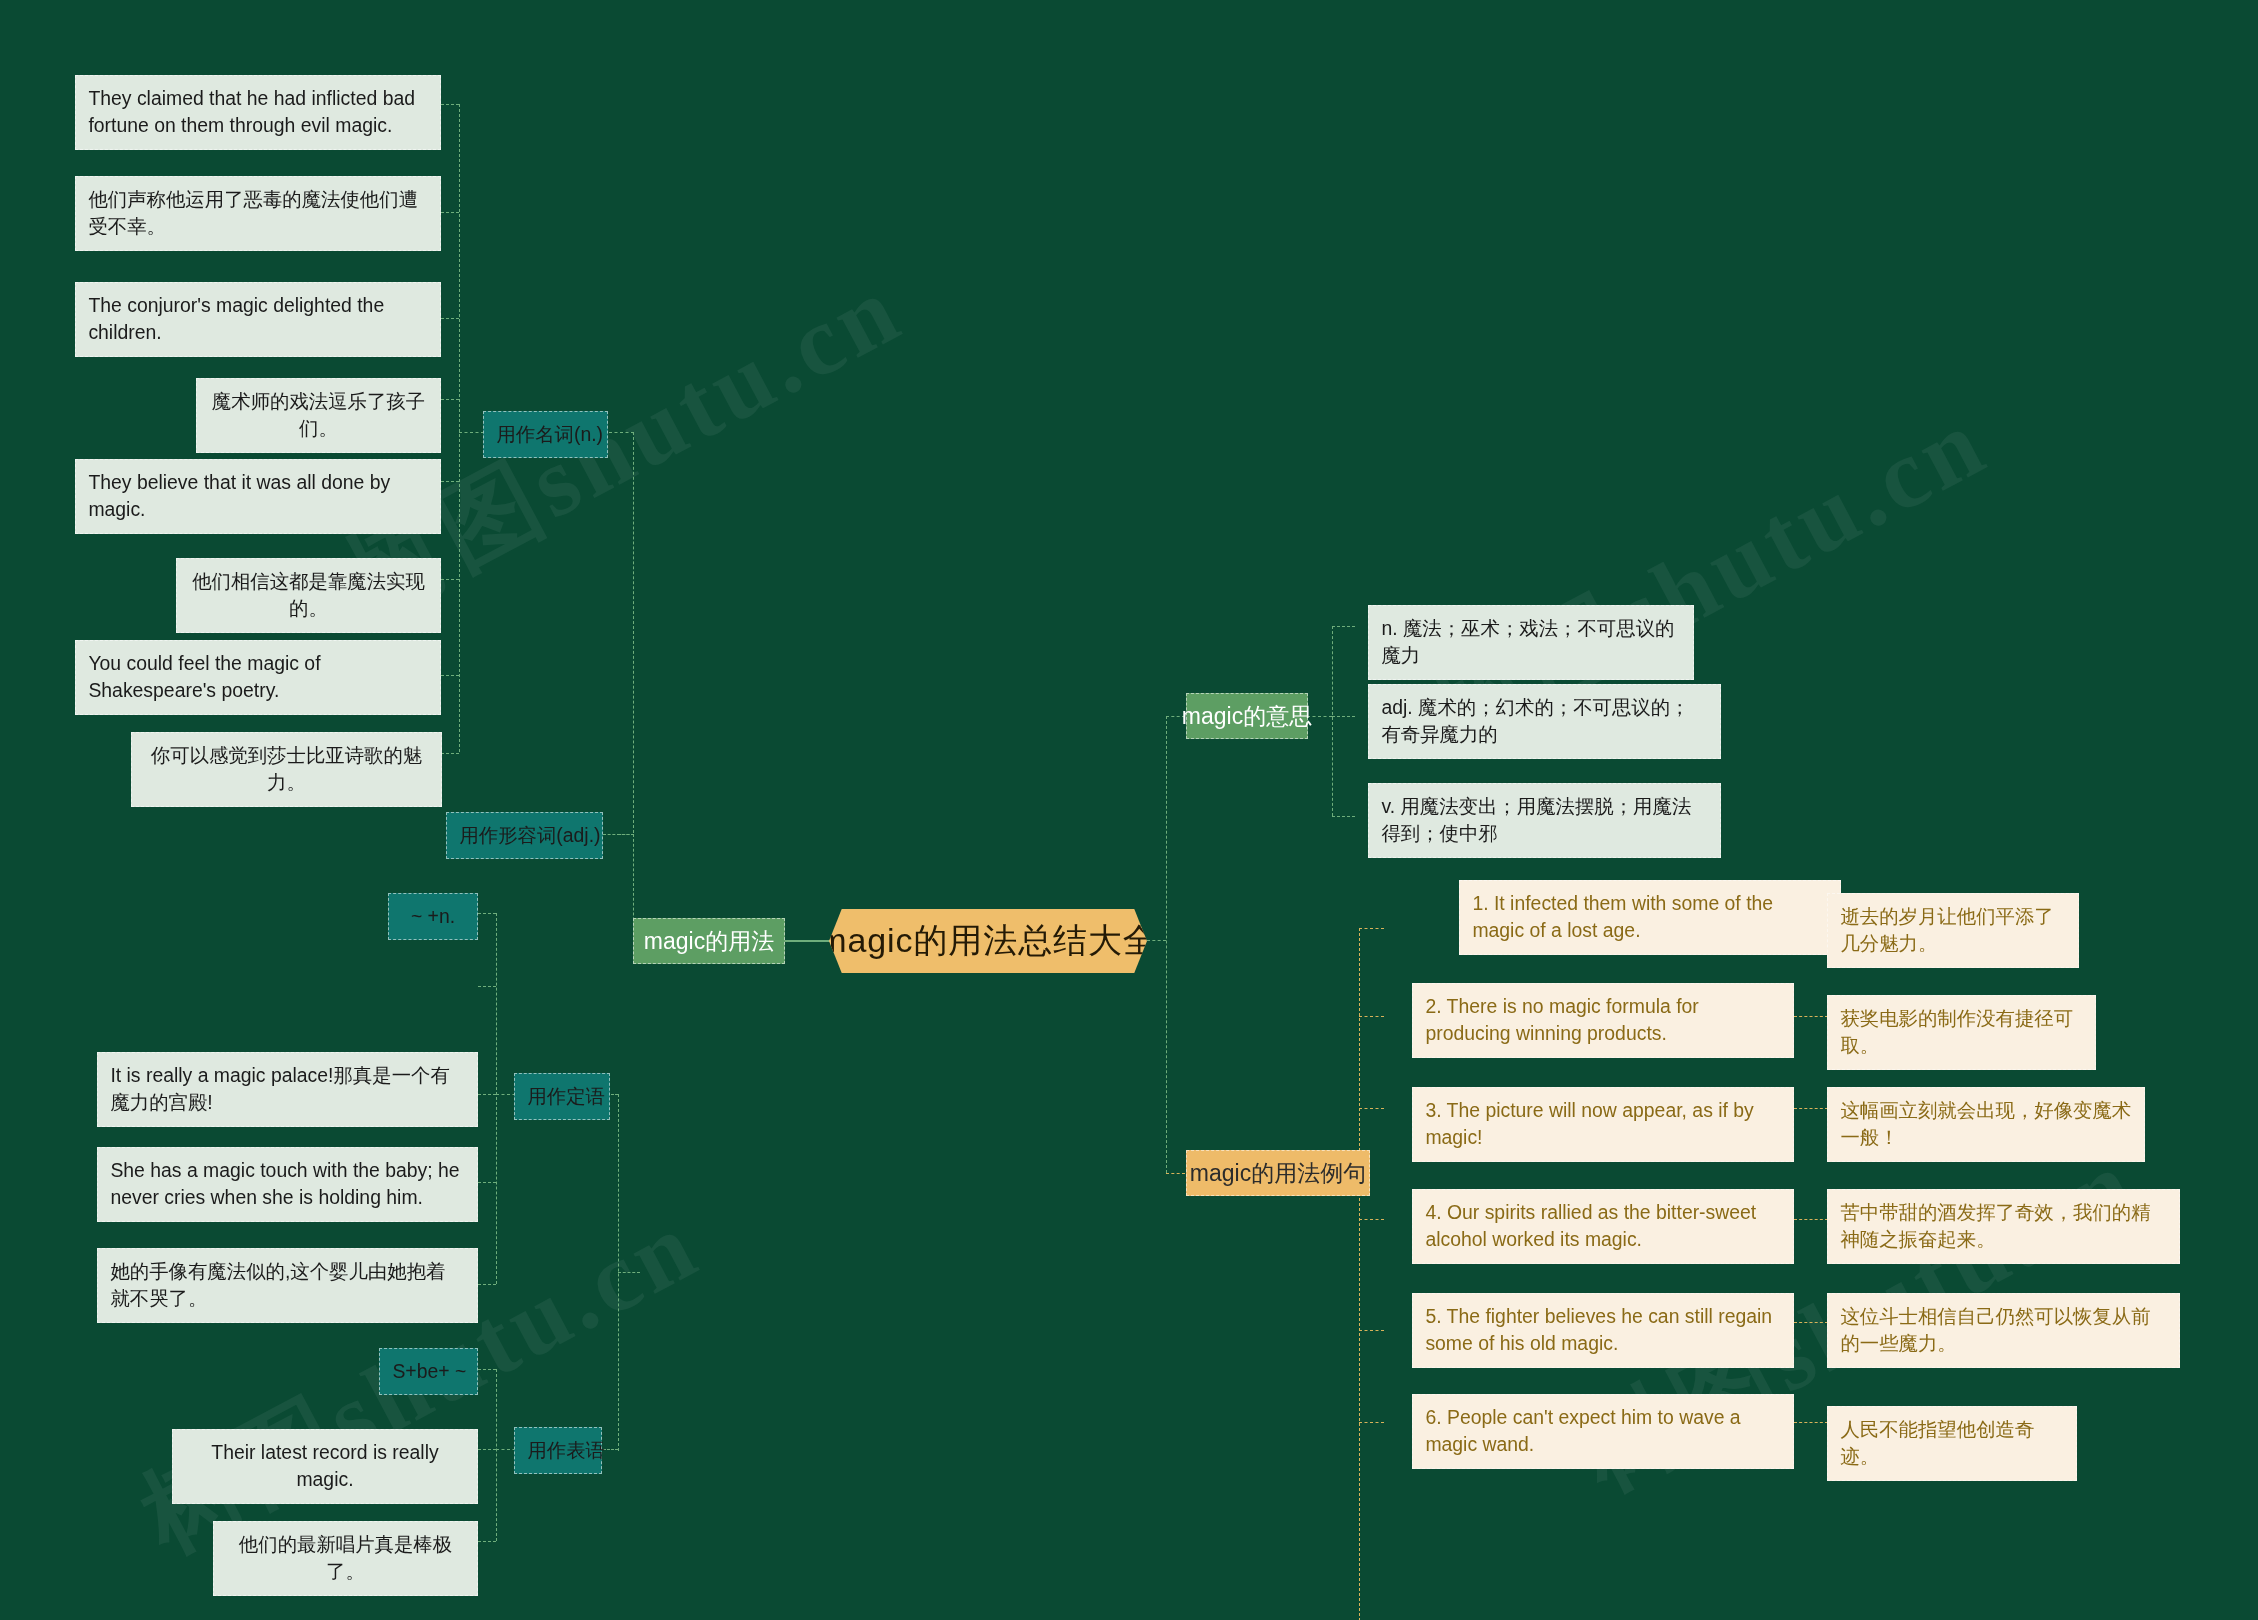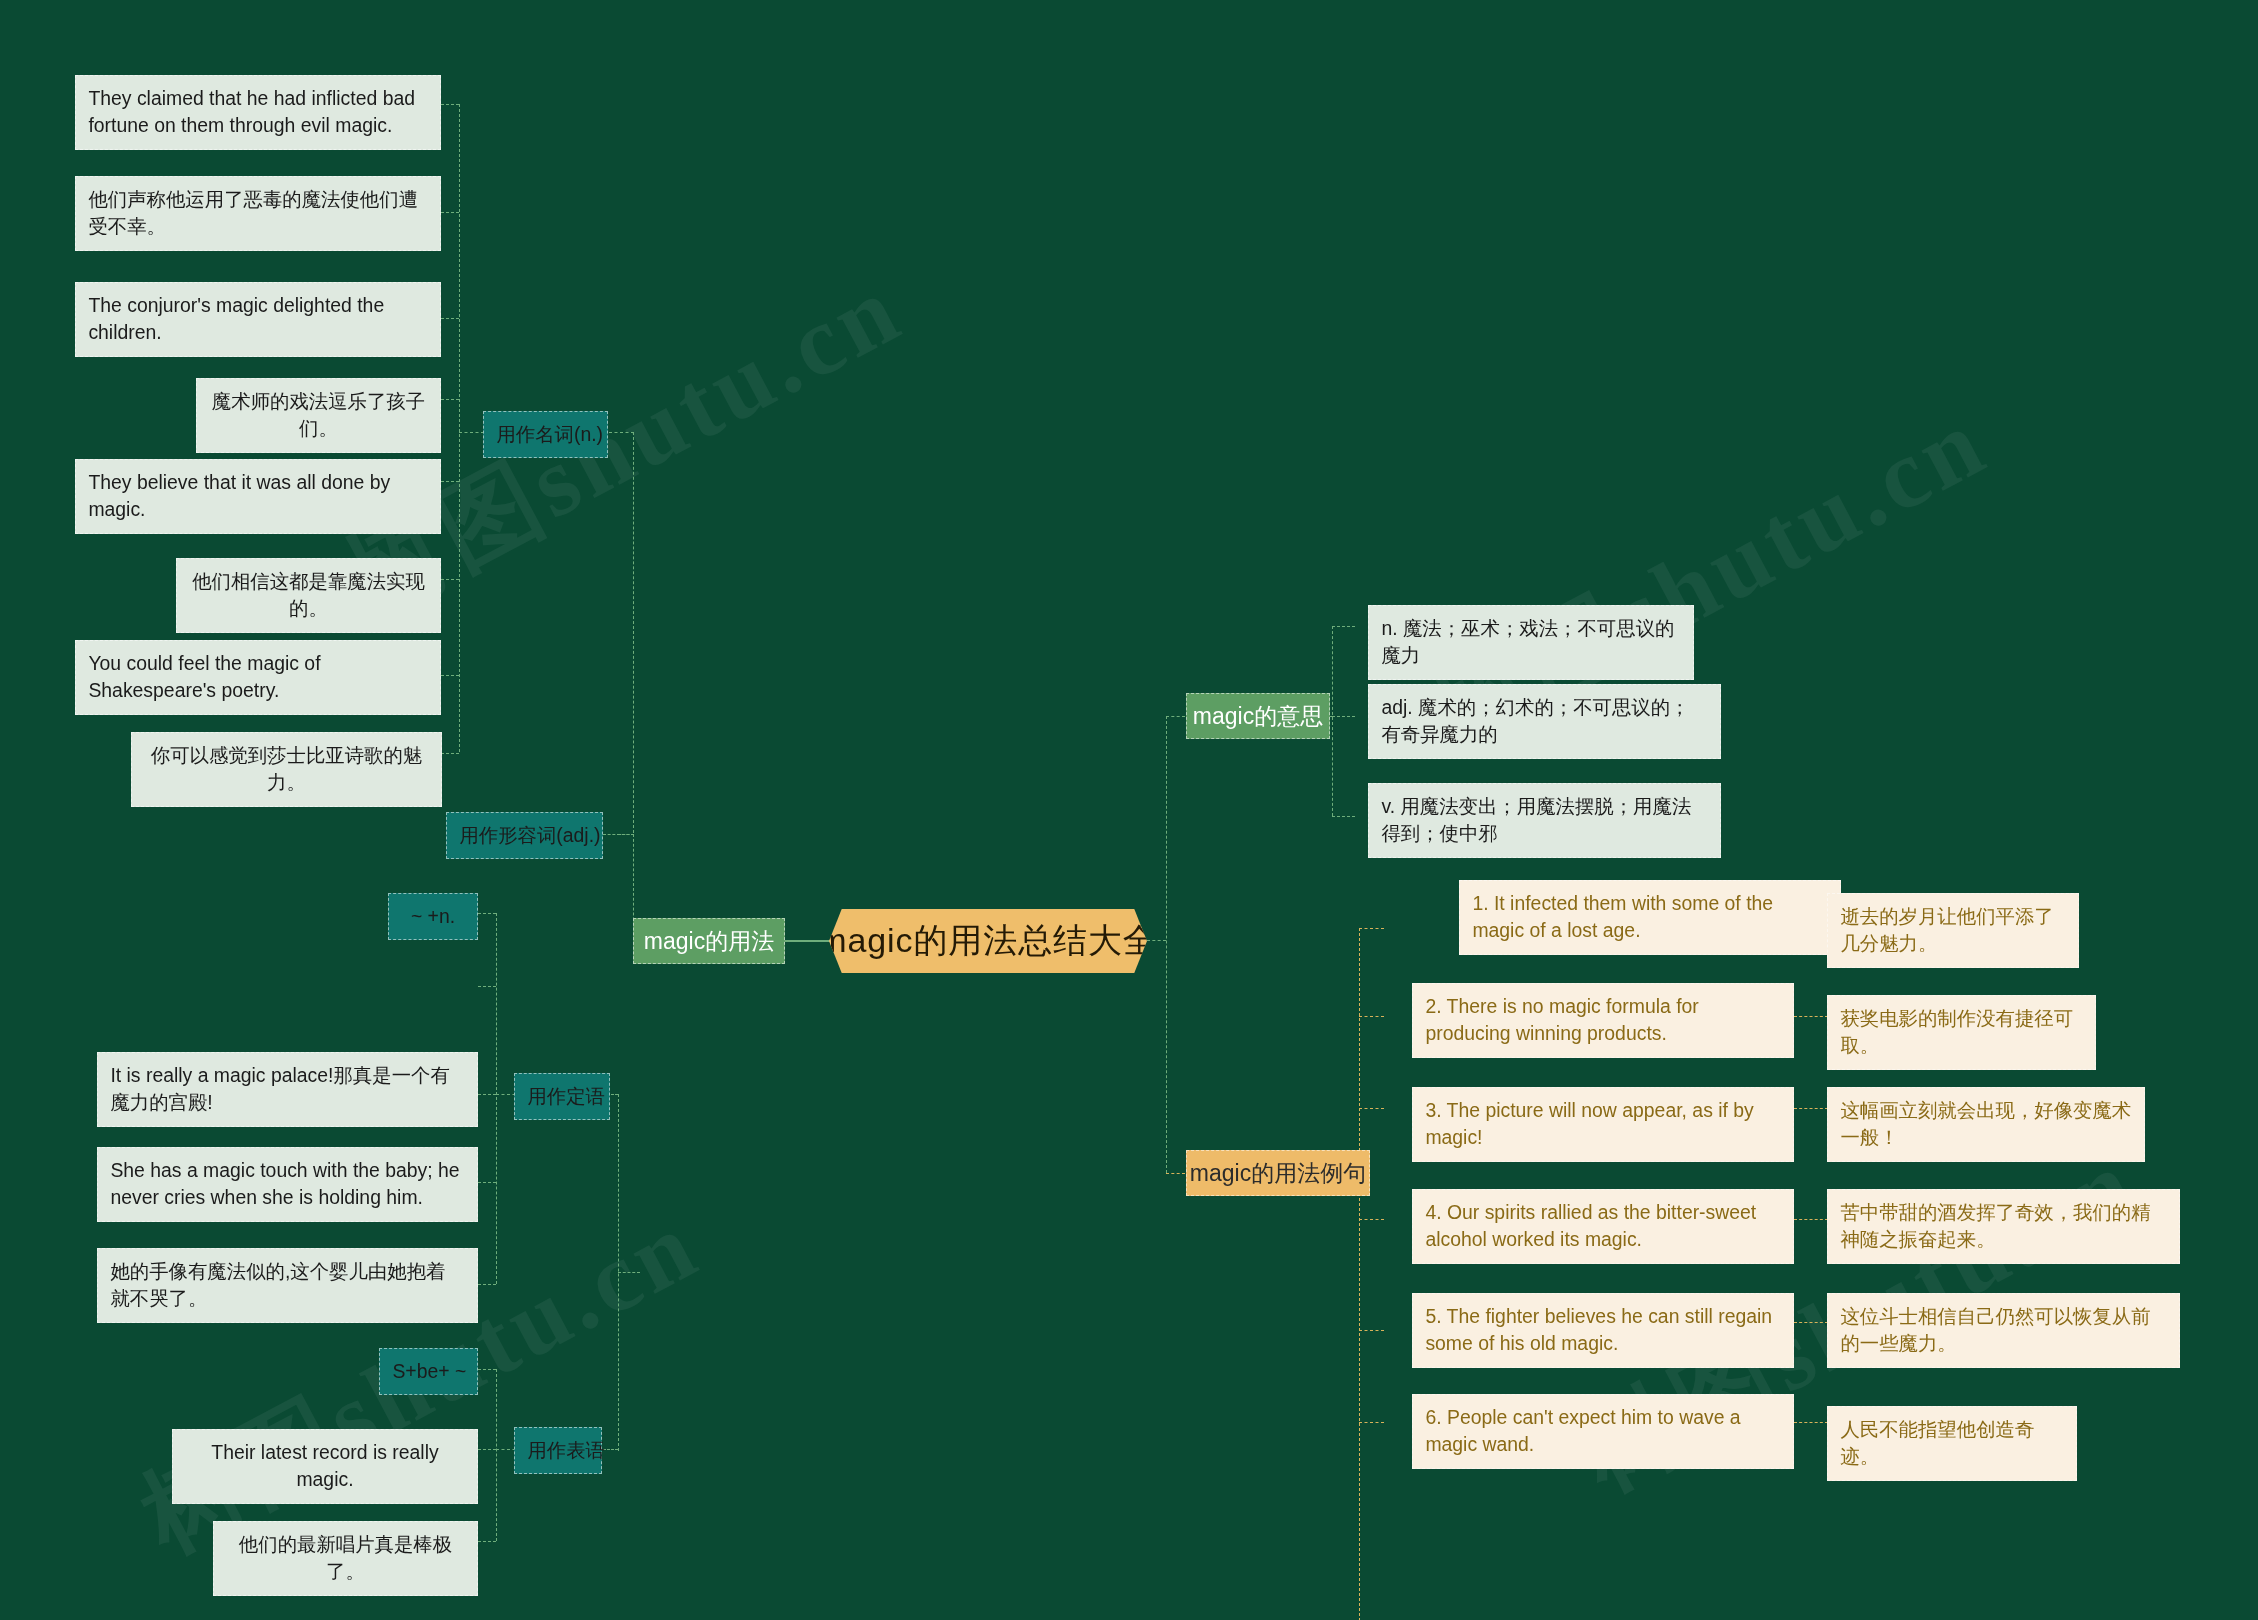--- a/index.html
+++ b/index.html
@@ -215,21 +215,21 @@
   <div class="node mint" style="left:97px; top:1147px; width:381px;">She has a magic touch with the baby; he never cries when she is holding him.</div>
   <div class="node mint" style="left:97px; top:1248px; width:381px;">她的手像有魔法似的,这个婴儿由她抱着就不哭了。</div>
 
   <div class="node mint-label" style="left:379px; top:1348px; width:99px;">S+be+ ~</div>
 
   <div class="node mint-label" style="left:514px; top:1427px; width:88px;">用作表语</div>
 
   <div class="node mint" style="left:172px; top:1429px; width:306px; text-align:center;">Their latest record is really magic.</div>
   <div class="node mint" style="left:213px; top:1521px; width:265px; text-align:center;">他们的最新唱片真是棒极了。</div>
 
-  <div class="node green-node" style="left:1186px; top:693px; width:144px; height:46px; display:flex; align-items:center; justify-content:center;">
+  <div class="node green-node" style="left:1186px; top:693px; width:122px; height:46px; display:flex; align-items:center; justify-content:center;">
     <span>magic的意思</span>
   </div>
 
   <div class="node mint" style="left:1368px; top:605px; width:326px;">n. 魔法；巫术；戏法；不可思议的魔力</div>
   <div class="node mint" style="left:1368px; top:684px; width:353px;">adj. 魔术的；幻术的；不可思议的；有奇异魔力的</div>
   <div class="node mint" style="left:1368px; top:783px; width:353px;">v. 用魔法变出；用魔法摆脱；用魔法得到；使中邪</div>
 
   <div class="node orange-node" style="left:1186px; top:1150px; width:184px; height:46px; display:flex; align-items:center; justify-content:center;">
     <span>magic的用法例句</span>
   </div>

